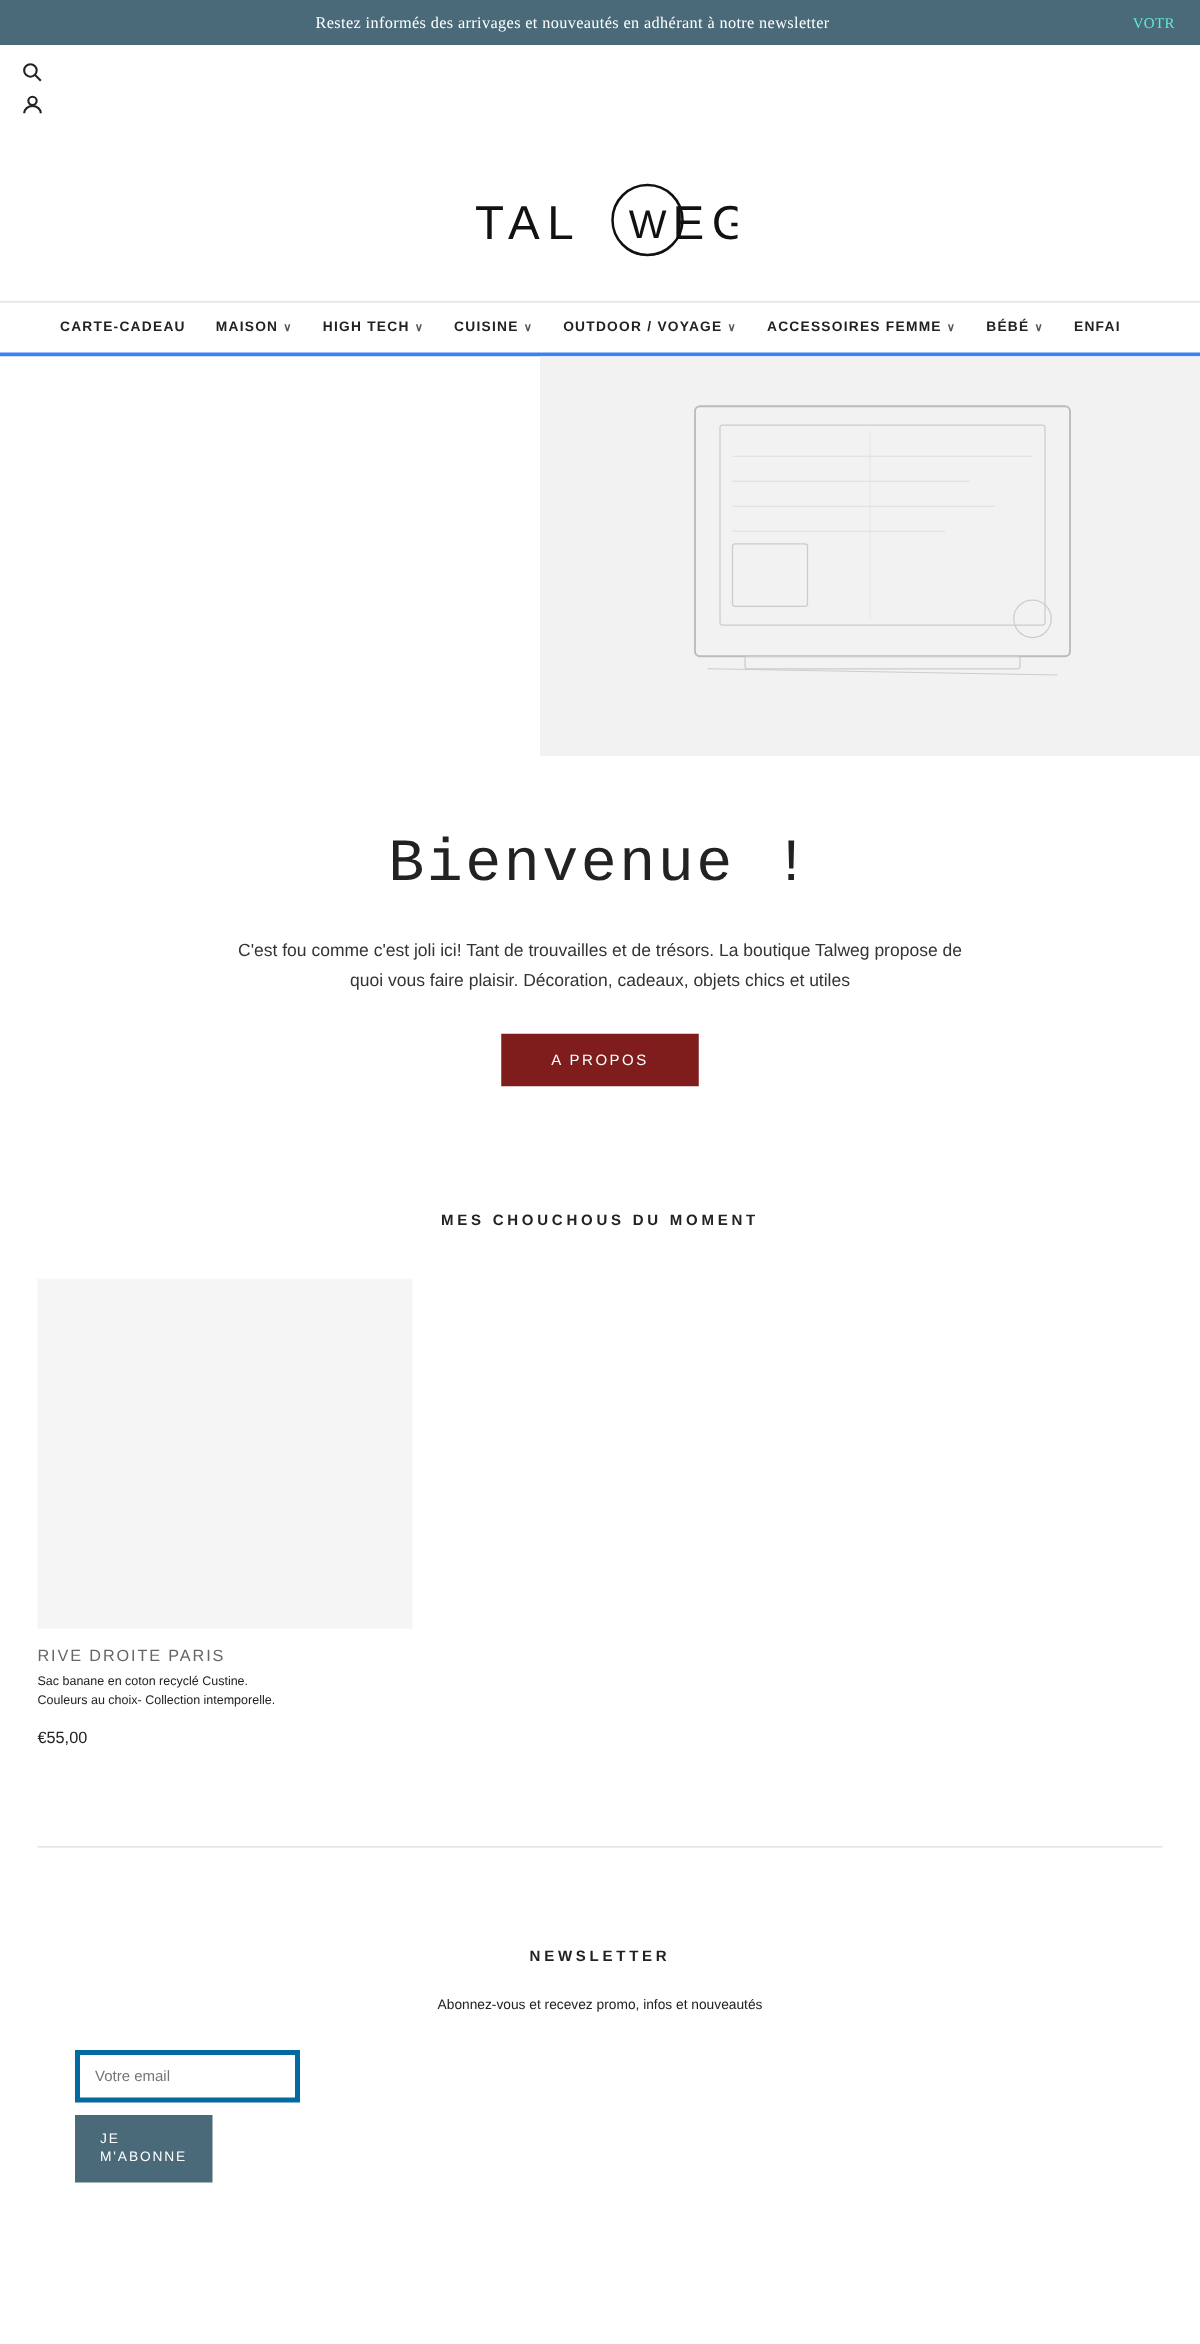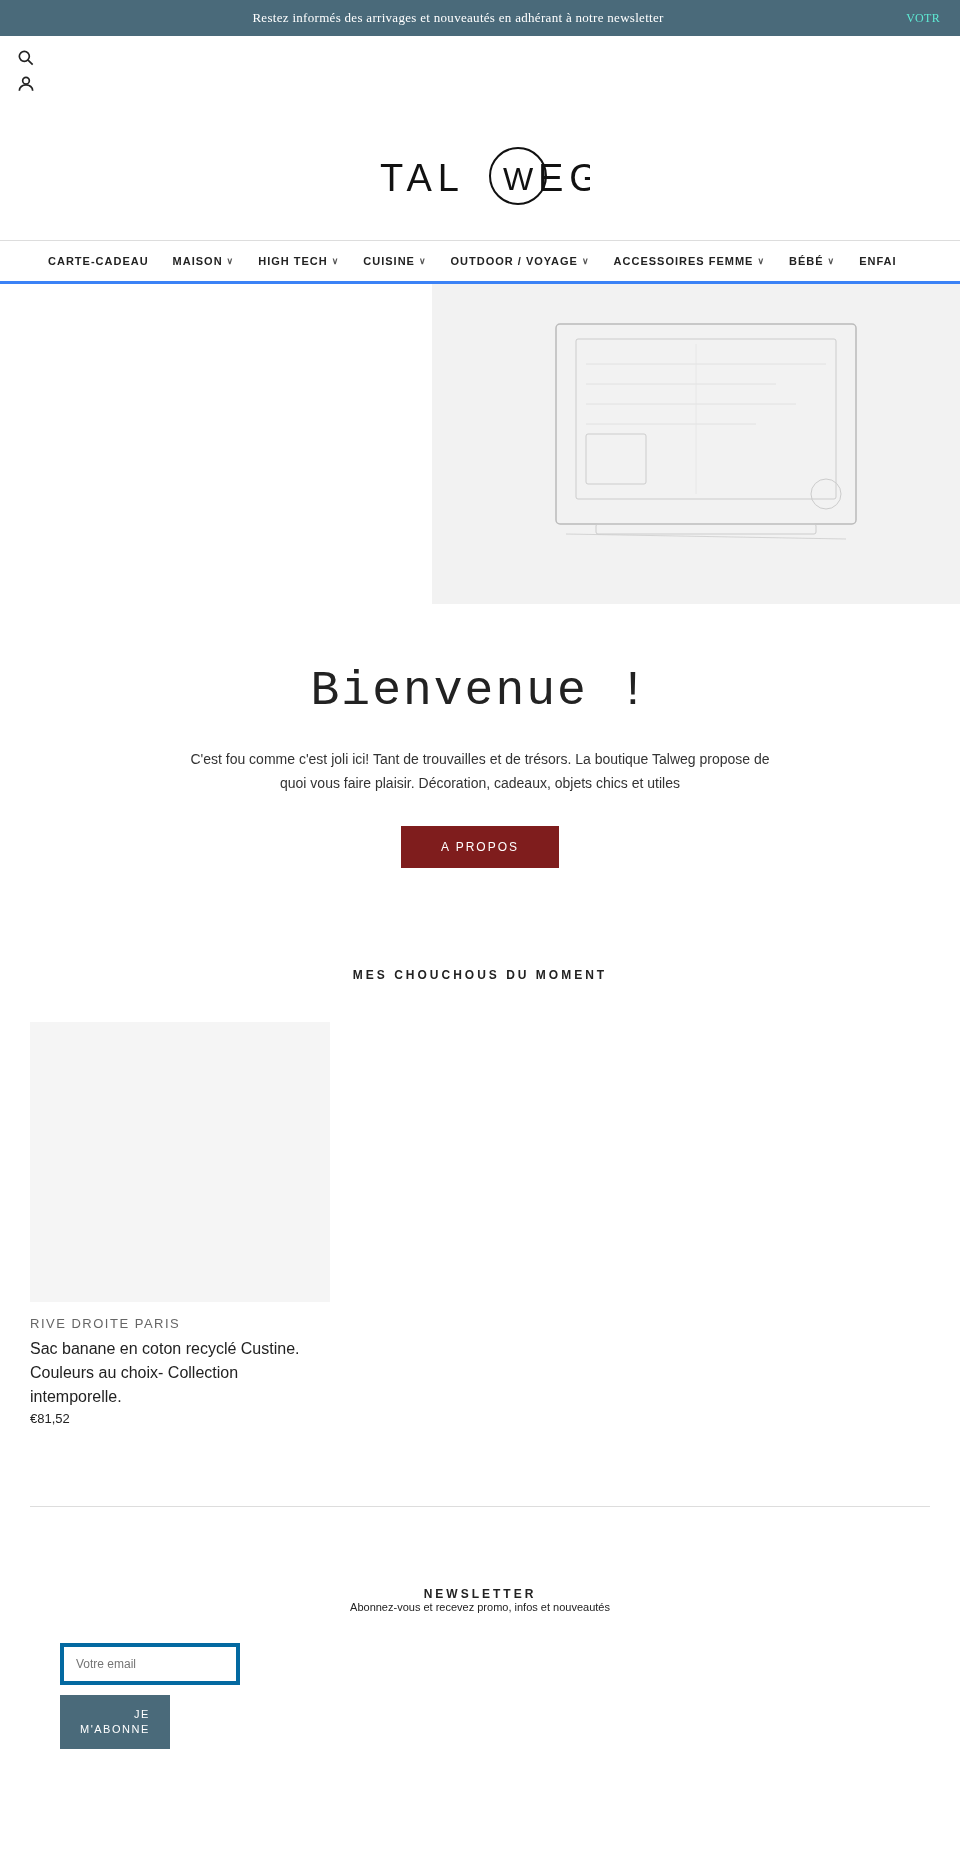--- a/index.html
+++ b/index.html
@@ -158,25 +158,25 @@
     }
     .product-brand {
       font-size: 13px;
       font-family: 'Arial', sans-serif;
       letter-spacing: 1.5px;
       text-transform: uppercase;
       color: #666;
       margin-bottom: 6px;
     }
     .product-name {
-      font-size: 16px;
+      font-size: 10px;
       font-family: 'Arial', sans-serif;
       color: #222;
       line-height: 1.5;
-      margin-bottom: 2px;
+      margin-bottom: 14px;
     }
     .product-price {
       font-size: 13px;
       font-family: 'Arial', sans-serif;
       color: #222;
     }
 
     
     .divider {
       border: none;
@@ -187,21 +187,21 @@
     
     .newsletter-section {
       text-align: center;
       padding: 40px 30px 60px;
     }
     .newsletter-title {
       font-family: 'Arial', sans-serif;
       font-size: 12px;
       letter-spacing: 3px;
       text-transform: uppercase;
-      margin-bottom: 0;
+      margin-bottom: 26px;
       color: #222;
     }
     .newsletter-subtitle {
       font-family: 'Arial', sans-serif;
       font-size: 11px;
       color: #222;
       margin-bottom: 30px;
     }
     .newsletter-form {
       display: flex;
@@ -224,21 +224,21 @@
       background: #4a6a7a;
       color: #fff;
       border: none;
       padding: 12px 20px;
       font-size: 11px;
       letter-spacing: 1.5px;
       text-transform: uppercase;
       cursor: pointer;
       font-family: 'Arial', sans-serif;
       line-height: 1.4;
-      text-align: right;
+      text-align: left;
     }
   </style>
 </head>
 <body>
 
 <div class="top-banner">
   <span class="top-banner-text">Restez informés des arrivages et nouveautés en adhérant à notre newsletter</span>
   <span class="top-banner-right">VOTR</span>
 </div>
 
@@ -332,21 +332,21 @@
 
 <div class="products-section">
   <h2 class="section-title">MES CHOUCHOUS DU MOMENT</h2>
 
   <div class="product-card">
     <div class="product-image-placeholder"></div>
     <p class="product-brand">RIVE DROITE PARIS</p>
     <p class="product-name">
       Sac banane en coton recyclé Custine.<br>Couleurs au choix- Collection intemporelle.
     </p>
-    <p class="product-price">€81,52</p>
+    <p class="product-price">€55,00</p>
   </div>
 </div>
 
 <hr class="divider">
 
 <div class="newsletter-section">
   <h3 class="newsletter-title">NEWSLETTER</h3>
   <p class="newsletter-subtitle">Abonnez-vous et recevez promo, infos et nouveautés</p>
   <div class="newsletter-form">
     <input class="email-input" type="email" placeholder="Votre email" style="">

